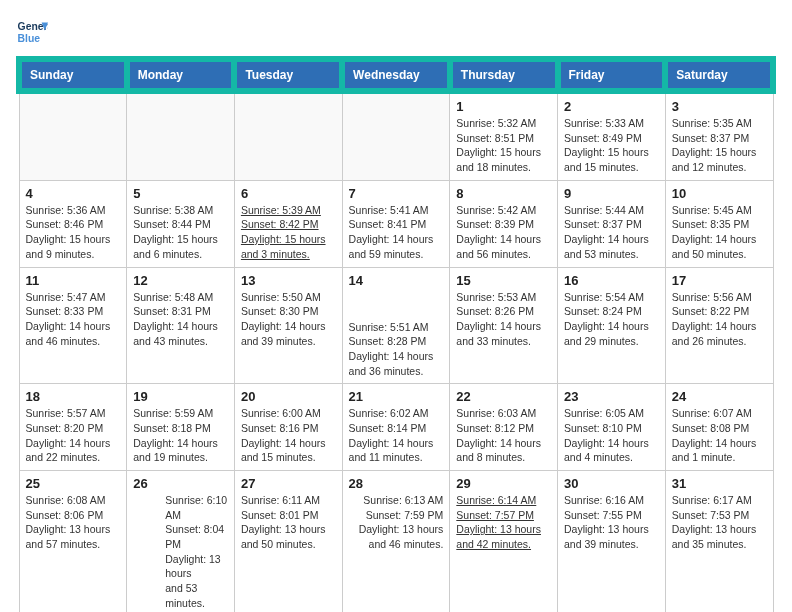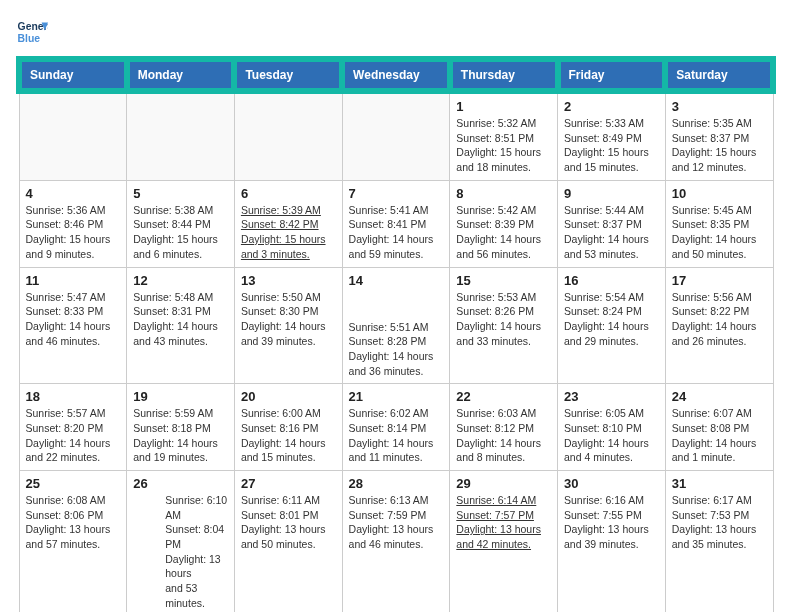--- a/index.html
+++ b/index.html
@@ -304,21 +304,21 @@
         </td>
         <td>
           <span class="day-number">27</span>
           <div class="day-info" style="white-space: pre-line;">Sunrise: 6:11 AM
 Sunset: 8:01 PM
 Daylight: 13 hours
 and 50 minutes.</div>
         </td>
         <td>
           <span class="day-number">28</span>
-          <div class="day-info" style="white-space: pre-line;">Sunrise: 6:13 AM
+          <div class="day-info" style="white-space: pre-line; text-align: right;">Sunrise: 6:13 AM
 Sunset: 7:59 PM
 Daylight: 13 hours
 and 46 minutes.</div>
         </td>
         <td>
           <span class="day-number">29</span>
           <div class="day-info" style="white-space: pre-line; text-decoration: underline;">Sunrise: 6:14 AM
 Sunset: 7:57 PM
 Daylight: 13 hours
 and 42 minutes.</div>

